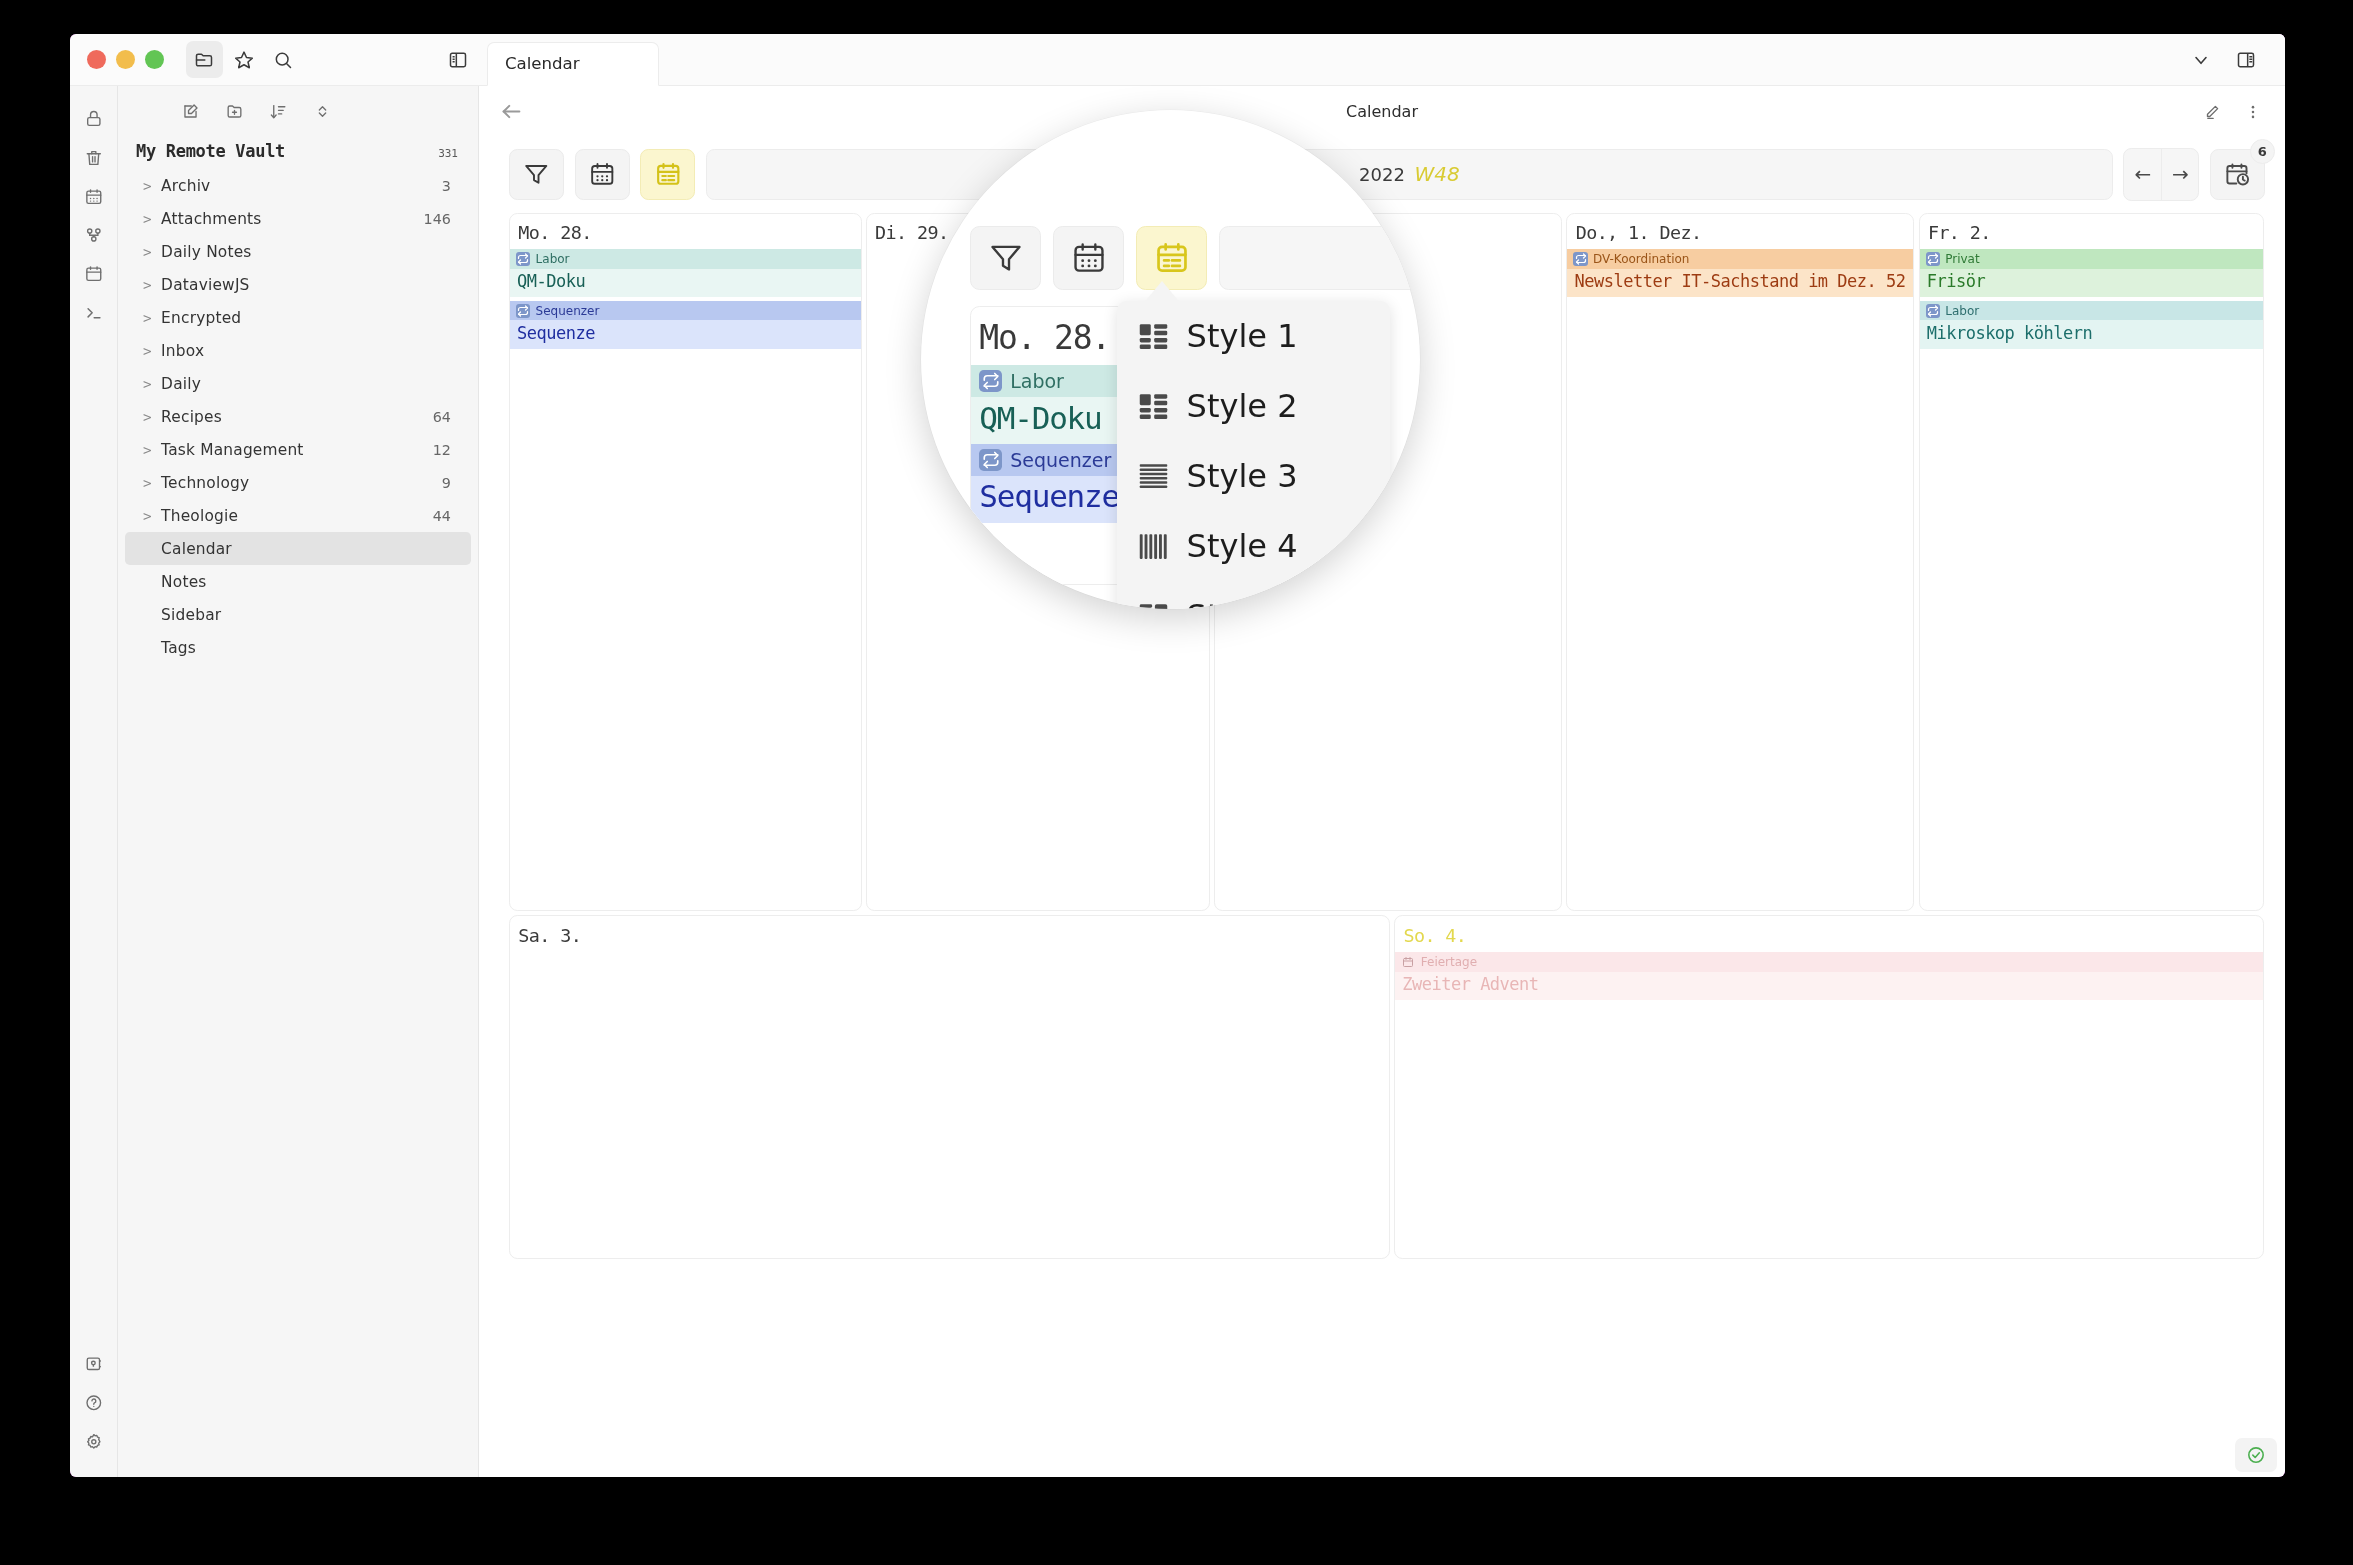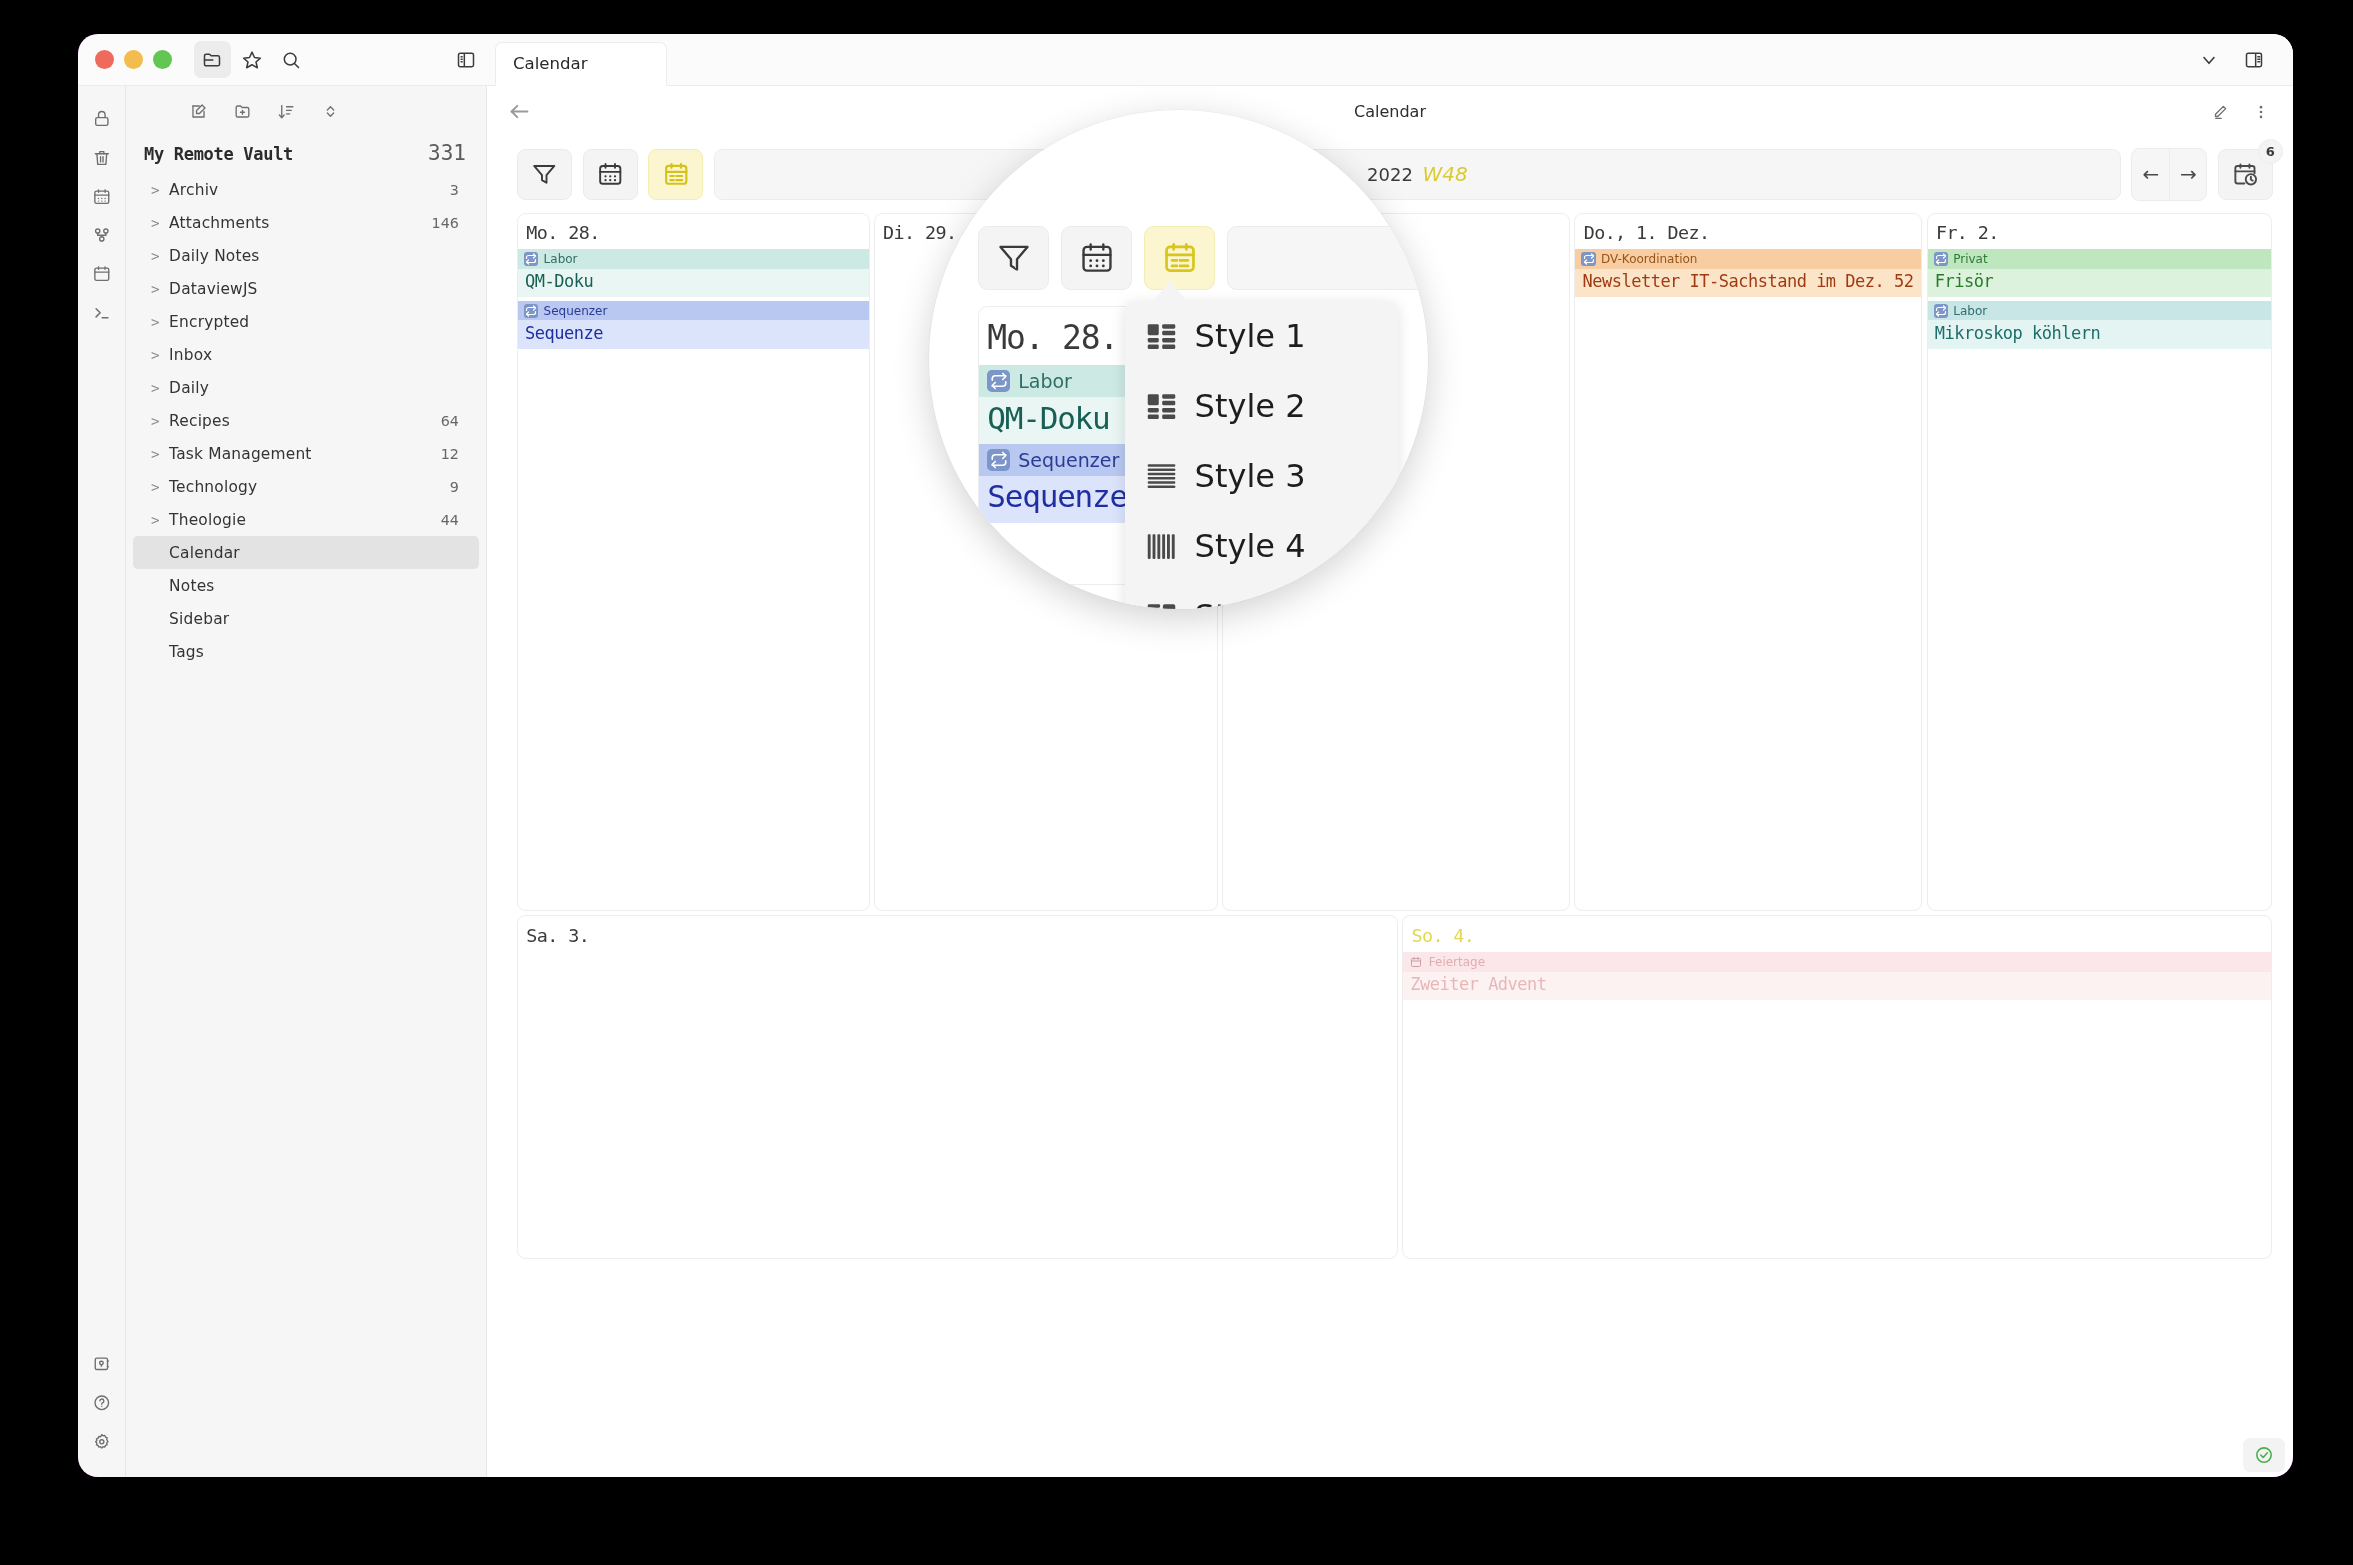--- a/index.html
+++ b/index.html
@@ -9,26 +9,25 @@
     font-family: "DejaVu Sans", "Liberation Sans", sans-serif;
     overflow: hidden;
   }
 
   
   #app-window {
     position: absolute;
     left: 70px; top: 34px;
     width: 2215px; height: 1443px;
     background: #a21caf;
-    border-radius: 20px;
+    border-radius: 6px;
     overflow: hidden;
     box-shadow: 0 6px 36px rgba(0,0,0,0.35);
     display: flex;
     flex-direction: column;
-    margin-left: 8px;
   }
 
   
   #titlebar {
     height: 52px;
     background: #fbfbfb;
     display: flex;
     align-items: stretch;
     flex: 0 0 auto;
     position: relative;
@@ -143,21 +142,21 @@
   #vault-header {
     display: flex; align-items: baseline;
     padding: 4.8px 20px 0 18px;
   }
   #vault-header .vname {
     font-size: 17px; font-weight: 700; color: #2b2b2b;
     font-family: "DejaVu Sans Mono", "Liberation Mono", monospace;
     letter-spacing: -0.3px;
   }
   #vault-header .vcount {
-    margin-left: auto; font-size: 21px; color: #5a5a5a;
+    margin-left: auto; font-size: 11px; color: #5a5a5a;
     font-family: "DejaVu Sans Mono", "Liberation Mono", monospace;
   }
 
   #file-tree { padding-top: 8.3px; }
   .tree-row {
     display: flex; align-items: center;
     height: 33px;
     padding: 0 20px 0 18px;
     font-size: 15.4px;
     color: #343434;

